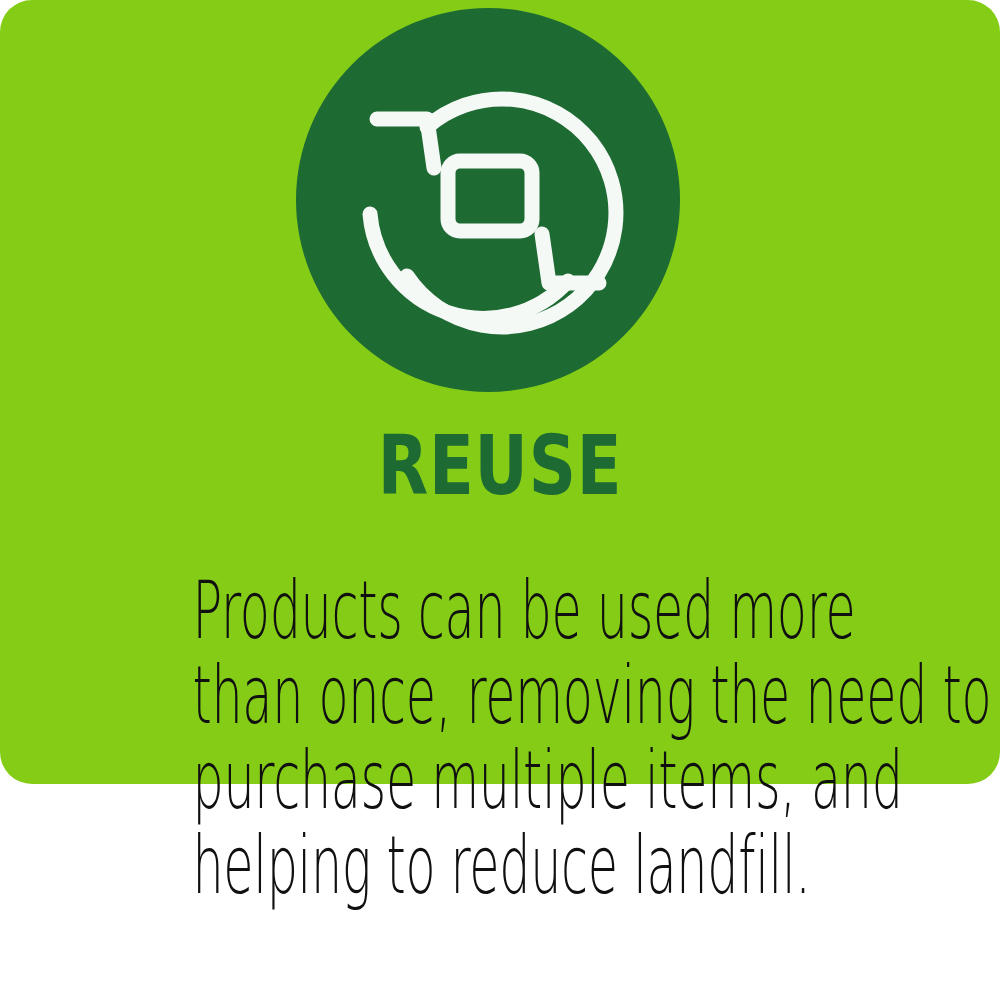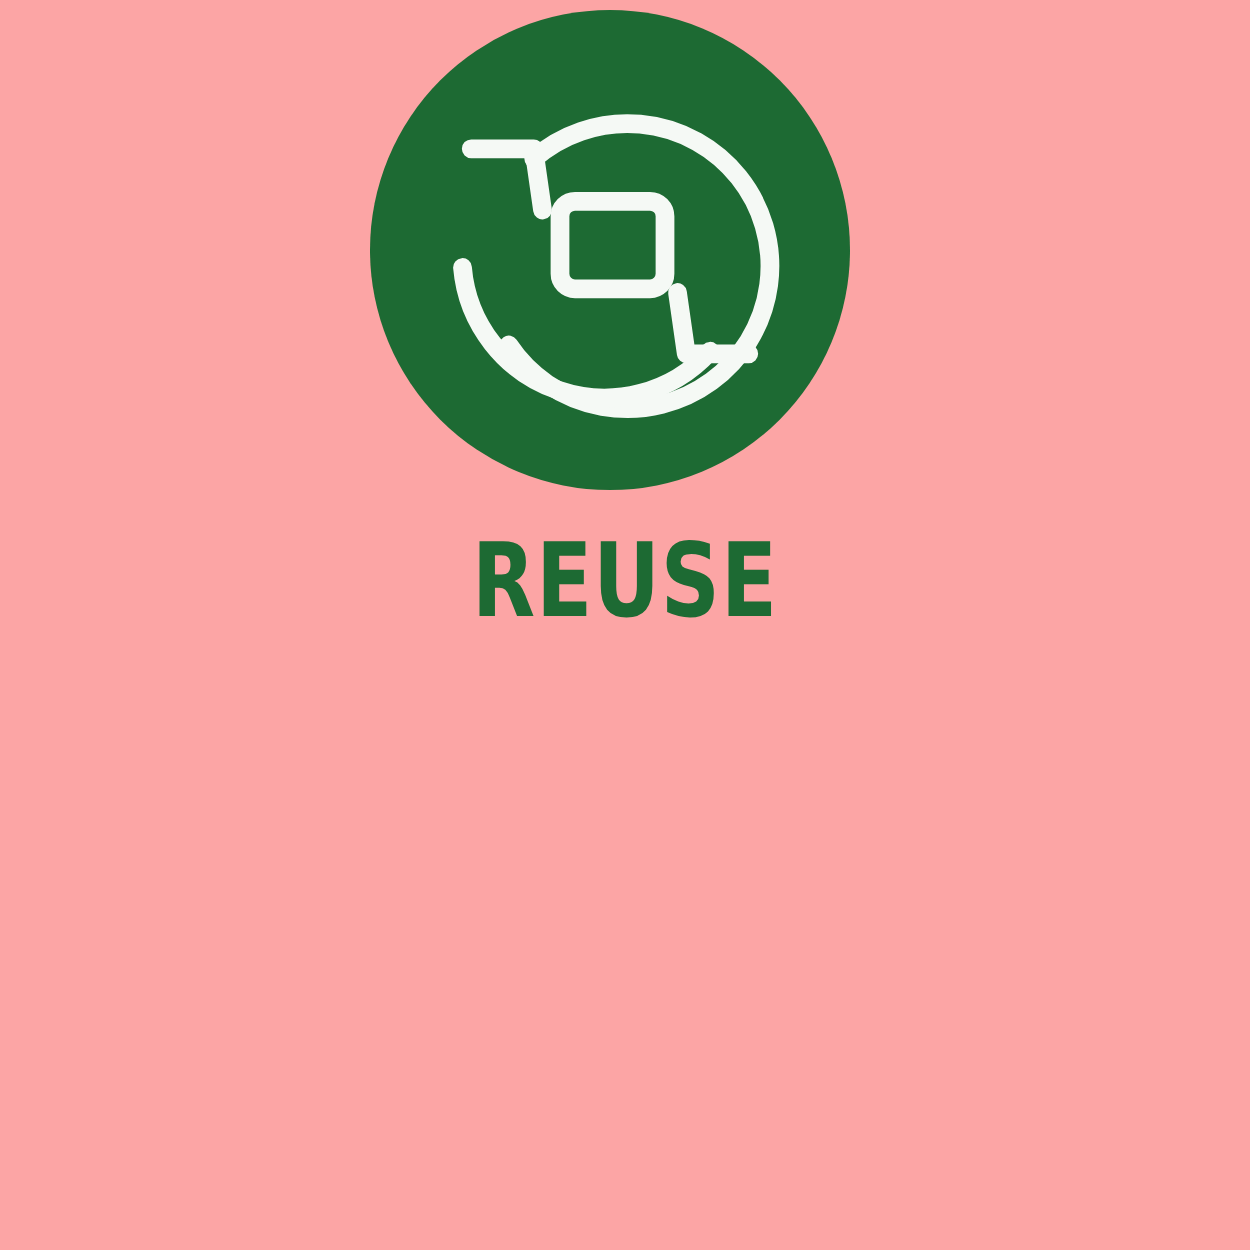--- a/index.html
+++ b/index.html
@@ -11,23 +11,24 @@
   }
 
   body {
     font-family: "Liberation Sans", sans-serif;
     overflow: hidden;
   }
 
   #infographic-card {
     position: relative;
     width: 1000px;
-    height: 1000px;
-    background: #fca5a5;
+    height: 784px;
+    background: #84cc16;
     display: block;
+    border-radius: 32px;
   }
 
   
   #icon-badge {
     position: absolute;
     left: 296px;
     top: 8px;
     width: 384px;
     height: 384px;
   }
@@ -96,14 +97,20 @@
       <path d="M 81 111 L 131 111 L 138 160" fill="none" stroke="#F5F9F5" stroke-width="15" stroke-linecap="round" stroke-linejoin="round"></path>
 
       <path d="M 246 226 L 253 275 L 303 275" fill="none" stroke="#F5F9F5" stroke-width="15" stroke-linecap="round" stroke-linejoin="round"></path>
 
       <rect x="152" y="153" width="84" height="70" rx="12" ry="12" fill="none" stroke="#F5F9F5" stroke-width="15"></rect>
     </svg>
   </div>
 
   <div id="title">REUSE</div>
 
+  <div id="body-copy">
+    <span class="copy-line">Products can be used more</span>
+    <span class="copy-line">than once, removing the need to</span>
+    <span class="copy-line">purchase multiple items, and</span>
+    <span class="copy-line">helping to reduce landfill.</span>
+  </div>
 
 </div>
 
 </body></html>

